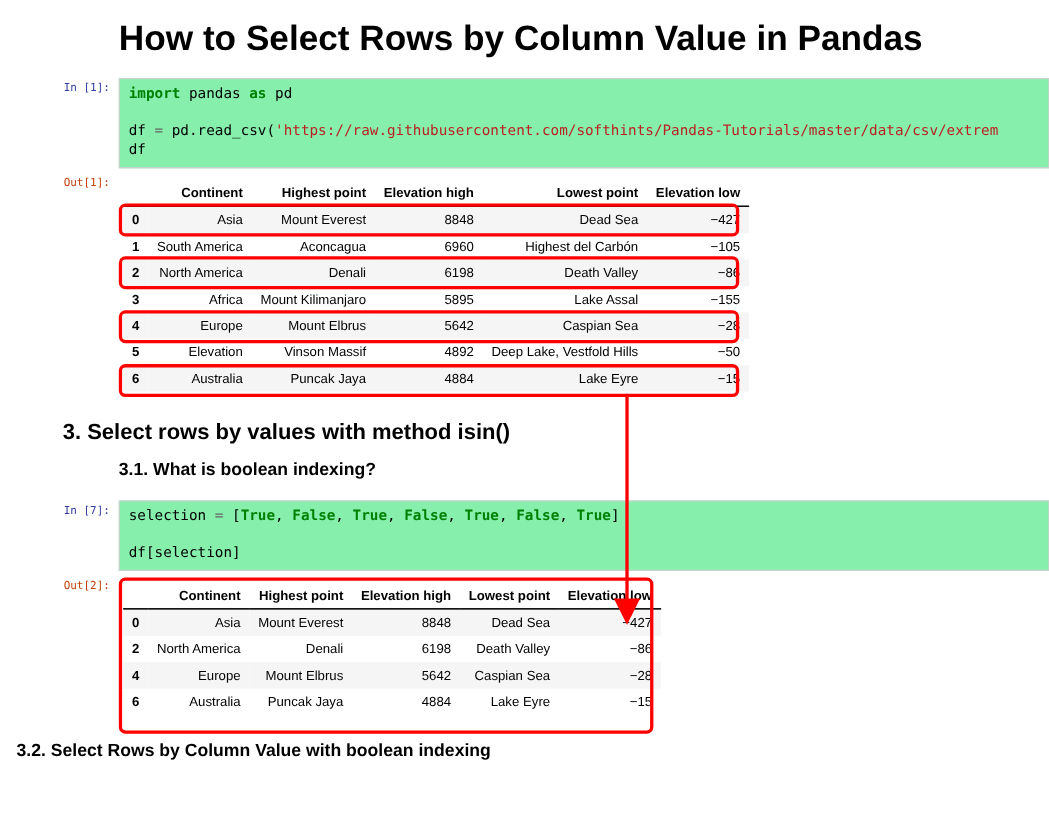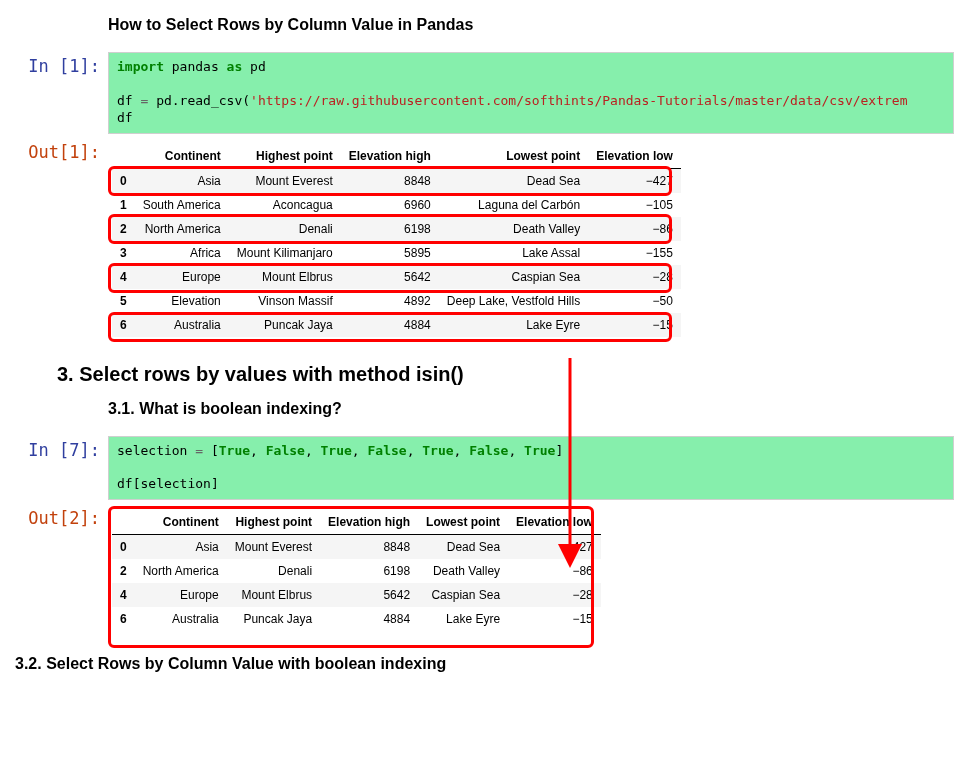--- a/index.html
+++ b/index.html
@@ -17,21 +17,21 @@
   }
   .cell {
     display: flex;
     margin-bottom: 4px;
   }
   .prompt {
     width: 100px;
     text-align: right;
     padding: 4px 8px 4px 0;
     font-family: "DejaVu Sans Mono", monospace;
-    font-size: 17px;
+    font-size: 10px;
     flex-shrink: 0;
   }
   .prompt-in { color: #303F9F; }
   .prompt-out { color: #c2410c; }
   .content-area {
     flex: 1;
     min-width: 0;
   }
   .code-input {
     background: #86efac;
@@ -42,21 +42,21 @@
     white-space: pre;
     overflow: hidden;
     line-height: 1.3;
   }
   .kw { color: #008000; font-weight: bold; }
   .op { color: #666; }
   .str { color: #BA2121; }
   .bool { color: #008000; font-weight: bold; text-align: center; }
   h2.title {
     margin: 6px 0 18px 108px;
-    font-size: 16px;
+    font-size: 32px;
     font-weight: bold;
   }
   h2.section {
     margin: 26px 0 14px 57px;
     font-size: 20px;
     font-weight: bold;
   }
   h3.section {
     margin: 10px 0 18px 108px;
     font-size: 16px;
@@ -133,21 +133,21 @@
               <td>Mount Everest</td>
               <td>8848</td>
               <td>Dead Sea</td>
               <td>−427</td>
             </tr>
             <tr>
               <th>1</th>
               <td>South America</td>
               <td>Aconcagua</td>
               <td>6960</td>
-              <td>Laguna del Carbón</td>
+              <td>Highest del Carbón</td>
               <td>−105</td>
             </tr>
             <tr>
               <th>2</th>
               <td>North America</td>
               <td>Denali</td>
               <td>6198</td>
               <td>Death Valley</td>
               <td>−86</td>
             </tr>

